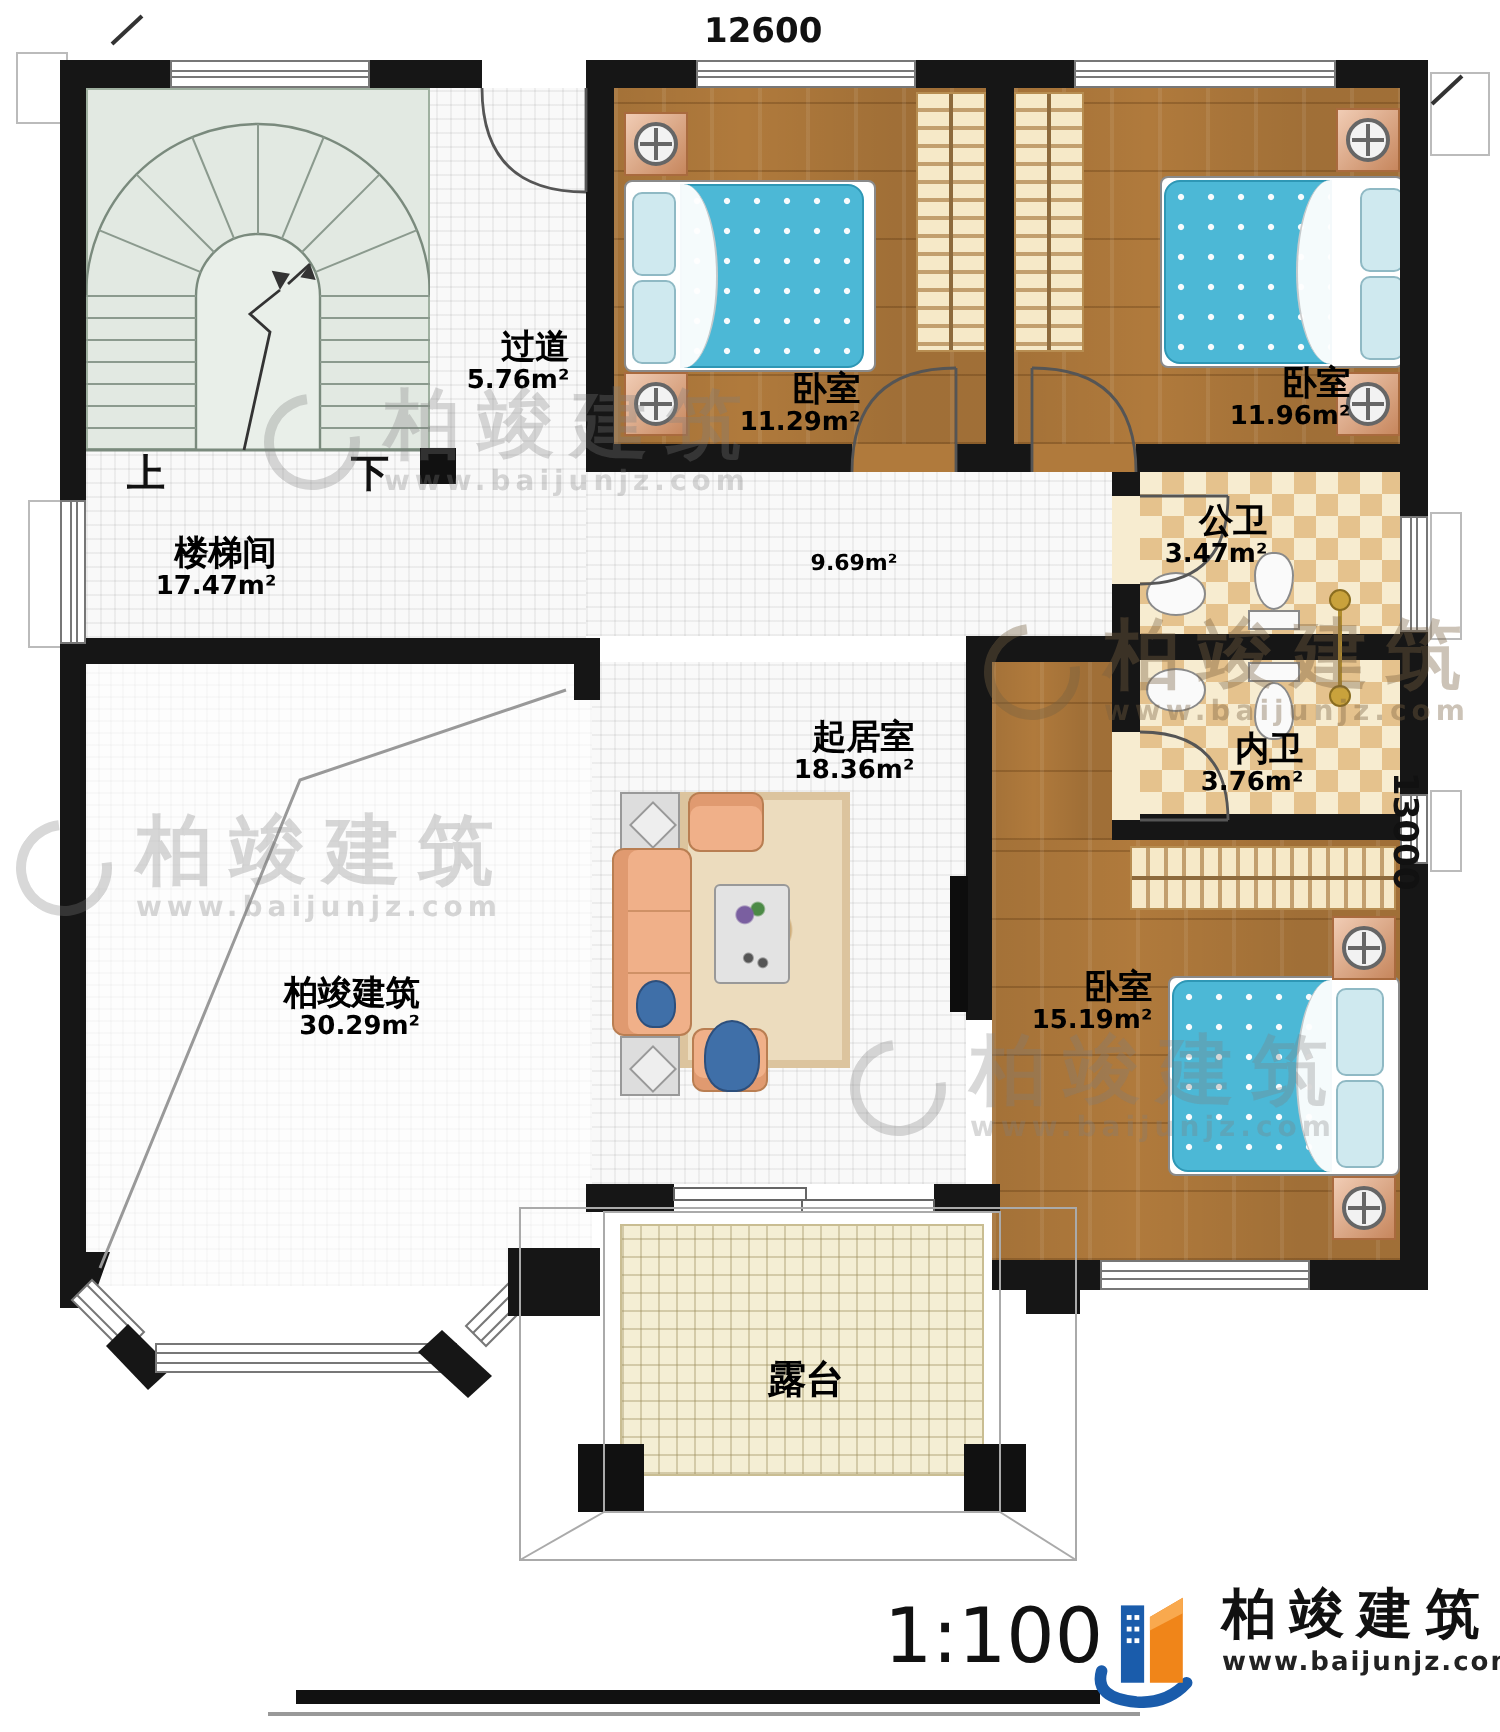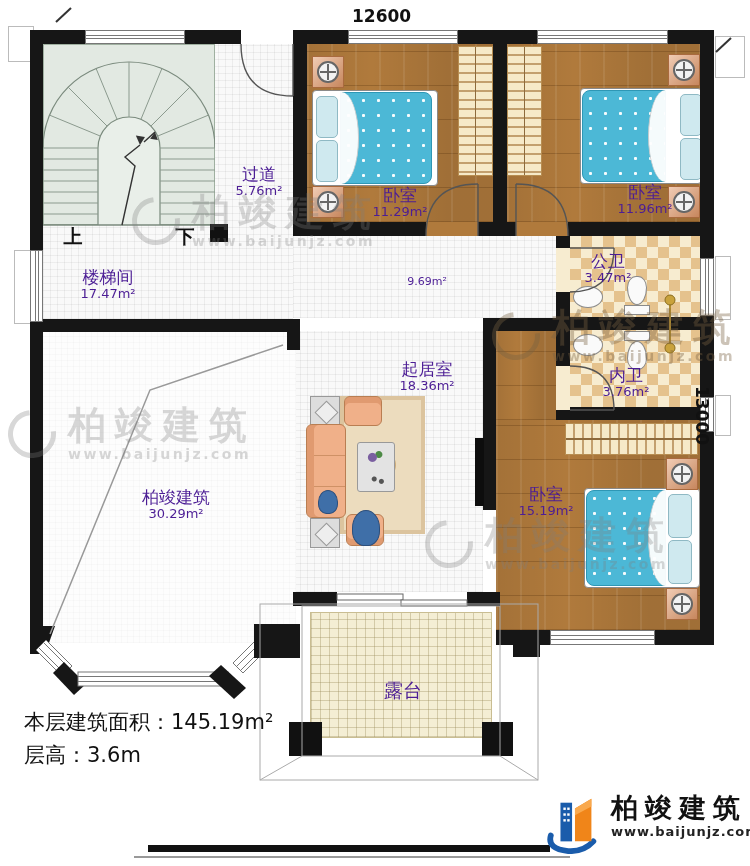--- a/index.html
+++ b/index.html
@@ -26,22 +26,22 @@
                      linear-gradient(90deg,rgba(0,0,0,.07),transparent 35%,rgba(0,0,0,.09) 75%);}
   .bath{position:absolute;z-index:1;background:#f7ecd0;
     background-image:linear-gradient(45deg,#e5c28d 25%,transparent 25%),
                      linear-gradient(-45deg,#e5c28d 25%,transparent 25%),
                      linear-gradient(45deg,transparent 75%,#e5c28d 75%),
                      linear-gradient(-45deg,transparent 75%,#e5c28d 75%);
     background-size:22px 22px;background-position:0 0,0 11px,11px -11px,-11px 0;}
   .terr{position:absolute;z-index:1;background:#f4eed4;border:1px solid #c9bd92;box-sizing:border-box;
     background-image:repeating-linear-gradient(0deg,rgba(150,135,85,.35) 0 1px,transparent 1px 9px),
                      repeating-linear-gradient(90deg,rgba(150,135,85,.35) 0 1px,transparent 1px 9px);}
-  .rlabel{position:absolute;z-index:40;transform:translateX(-50%);text-align:center;
-          color:#4c1d95;font-weight:normal;line-height:1.12;white-space:nowrap;}
+  .rlabel{position:absolute;z-index:40;transform:translateX(-50%);text-align:right;
+          color:#000000;font-weight:bold;line-height:1.12;white-space:nowrap;}
   .rlabel .nm{font-size:17px;}
   .rlabel .ar{font-size:13px;}
   .biglabel{font-size:11px;}
   .updown{position:absolute;z-index:40;transform:translateX(-50%);font-size:19px;font-weight:bold;color:#111;}
   .dim{position:absolute;z-index:40;font-size:17px;font-weight:bold;color:#111;}
   .nstand{position:absolute;z-index:12;background:#e2996a;border:1px solid #a96a3e;box-sizing:border-box;
           background-image:linear-gradient(135deg,rgba(255,255,255,.5),rgba(0,0,0,.12));}
   .lamp{position:absolute;left:50%;top:50%;width:22px;height:22px;margin:-11px 0 0 -11px;background:#f2f2f2;
         border:2px solid #666;border-radius:50%;box-sizing:border-box;}
   .lamp:before,.lamp:after{content:"";position:absolute;background:#666;}
@@ -397,29 +397,22 @@
       </div>
   </div>
   <div class="wm wm-tan" style="left:492px;top:308px">
     <div class="wmg"></div>
     <div>
         <div class="l1">柏竣建筑</div>
          <div class="l2">www.baijunjz.com</div>
       </div>
   </div>
 
-  <div class="notes" style="left:24px;top:706px">
-    <div class="note-line">
-      <span>本层建筑面积：</span><span>145.19m²</span>
-    </div>
-    <div class="note-line">
-      <span>层高：</span><span>3.6m</span>
-    </div>
-  </div>
-
+
+  <div class="pscale" style="left:442px;top:796px">1:100</div>
   <div class="tuline1" style="left:148px;top:845px;width:402px;height:7px"></div>
   <div class="tuline2" style="left:134px;top:856px;width:436px;height:2px"></div>
 
   <div class="brand" style="left:545px;top:792px">
     <svg width="58" height="62" viewBox="0 0 60 62">
       <path d="M6,44 Q2,58 24,60 Q40,61 50,50" fill="none" stroke="#1a5cab" stroke-width="6" stroke-linecap="round"></path>
       <rect x="16" y="10" width="12" height="40" fill="#1a5cab"></rect>
       <g fill="#fff">
         <rect x="19" y="15" width="2.5" height="2.5"></rect>
           <rect x="23" y="15" width="2.5" height="2.5"></rect>

